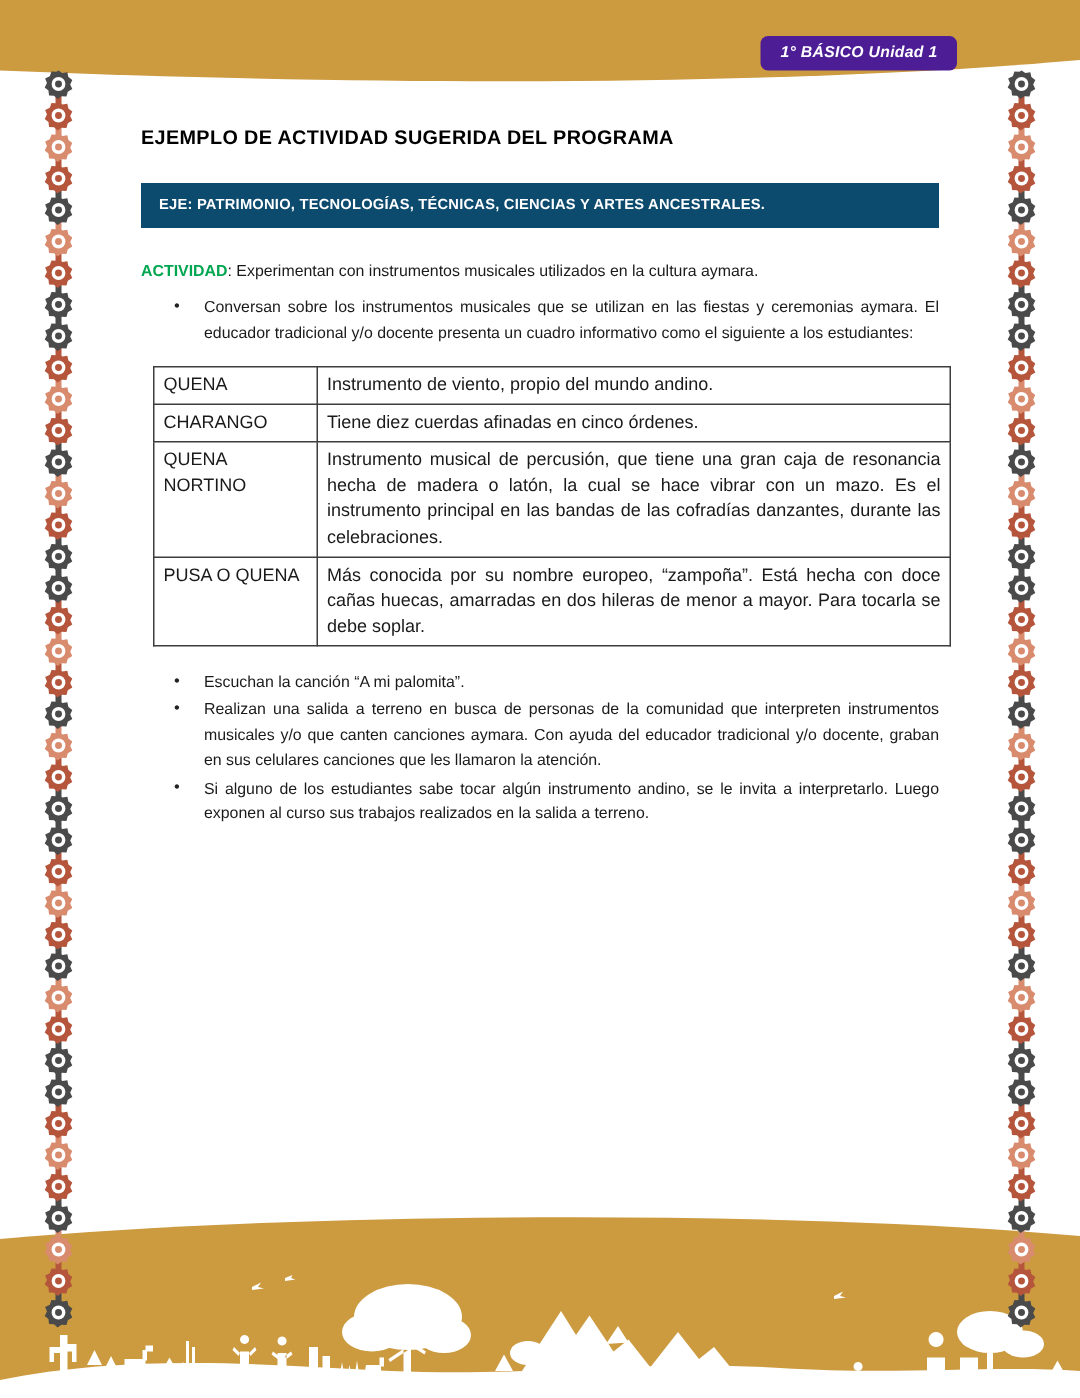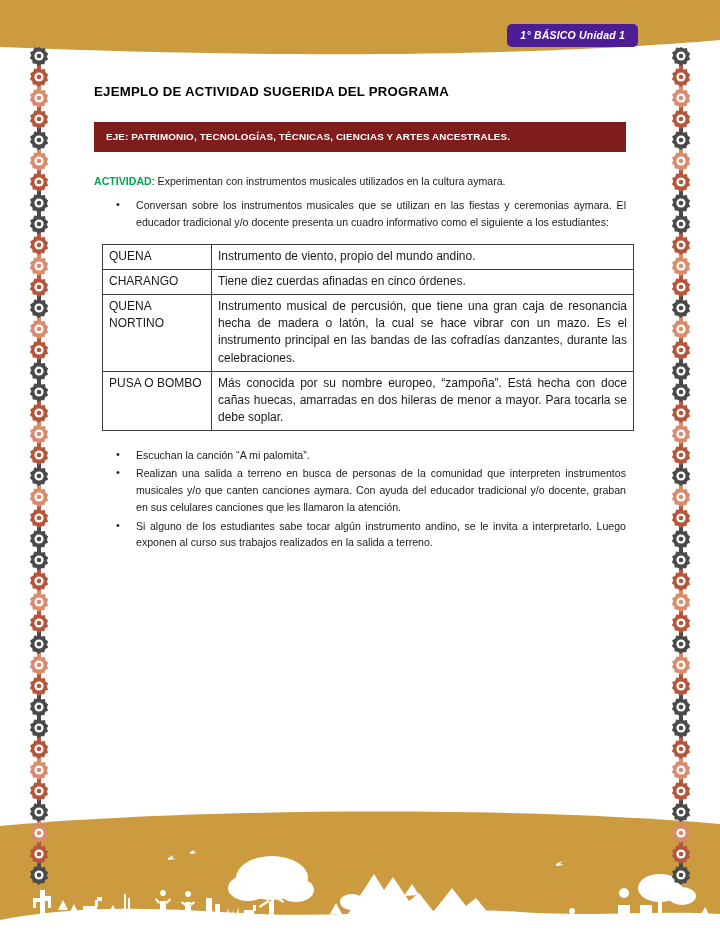--- a/index.html
+++ b/index.html
@@ -67,21 +67,21 @@
   #doc-title {
     text-align: left;
     font-size: 13.2px;
     font-weight: bold;
     letter-spacing: .25px;
     margin: 0 0 23px 0;
     color: #000;
   }
 
   #eje-bar {
-    background: #7f1d1d;
+    background: #0c4a6e;
     color: #ffffff;
     font-size: 9.8px;
     font-weight: bold;
     letter-spacing: .15px;
     padding: 9px 12px 10px 12px;
     margin-bottom: 22px;
   }
 
   .para {
     font-size: 10.6px;
@@ -415,21 +415,21 @@
         <tr>
           <td class="col-name">CHARANGO</td>
           <td class="col-desc">Tiene diez cuerdas afinadas en cinco órdenes.</td>
         </tr>
         <tr>
           <td class="col-name">QUENA
 NORTINO</td>
           <td class="col-desc">Instrumento musical de percusión, que tiene una gran caja de resonancia hecha de madera o latón, la cual se hace vibrar con un mazo. Es el instrumento principal en las bandas de las cofradías danzantes, durante las celebraciones.</td>
         </tr>
         <tr>
-          <td class="col-name">PUSA O BOMBO</td>
+          <td class="col-name">PUSA O QUENA</td>
           <td class="col-desc">Más conocida por su nombre europeo, “zampoña”. Está hecha con doce cañas huecas, amarradas en dos hileras de menor a mayor. Para tocarla se debe soplar.</td>
         </tr>
       </tbody>
   </table>
 
   <ul class="bullets" id="post-table-list">
       <li>Escuchan la canción “A mi palomita”.</li>
       <li>Realizan una salida a terreno en busca de personas de la comunidad que interpreten instrumentos musicales y/o que canten canciones aymara. Con ayuda del educador tradicional y/o docente, graban en sus celulares canciones que les llamaron la atención.</li>
       <li>Si alguno de los estudiantes sabe tocar algún instrumento andino, se le invita a interpretarlo. Luego exponen al curso sus trabajos realizados en la salida a terreno.</li>
     </ul>

